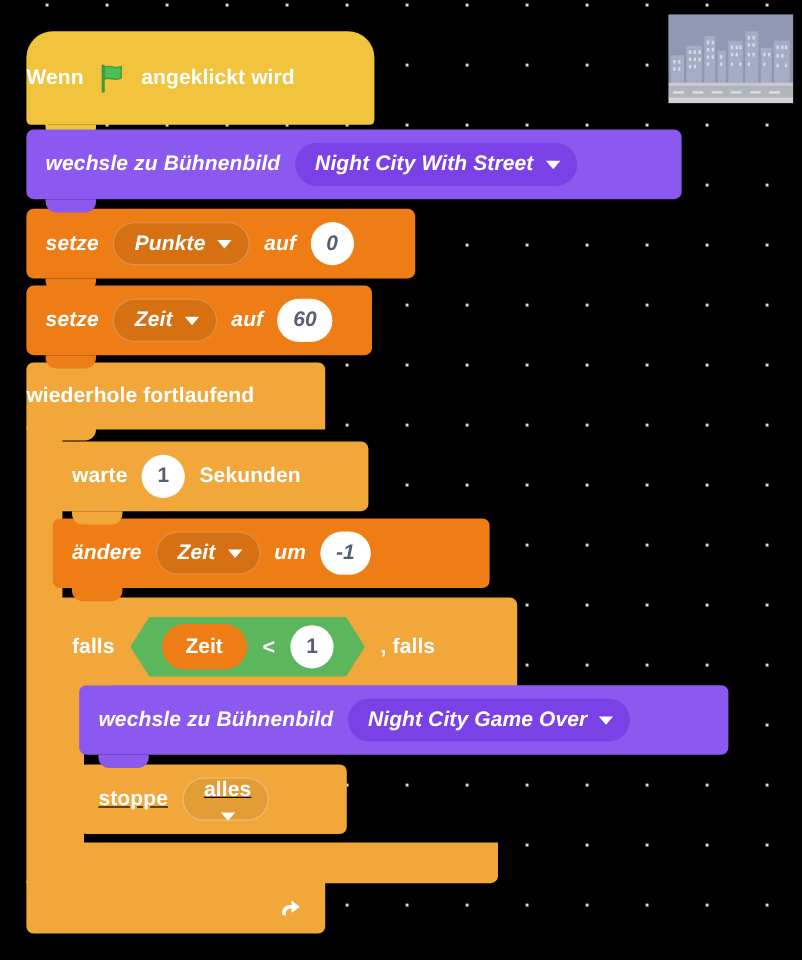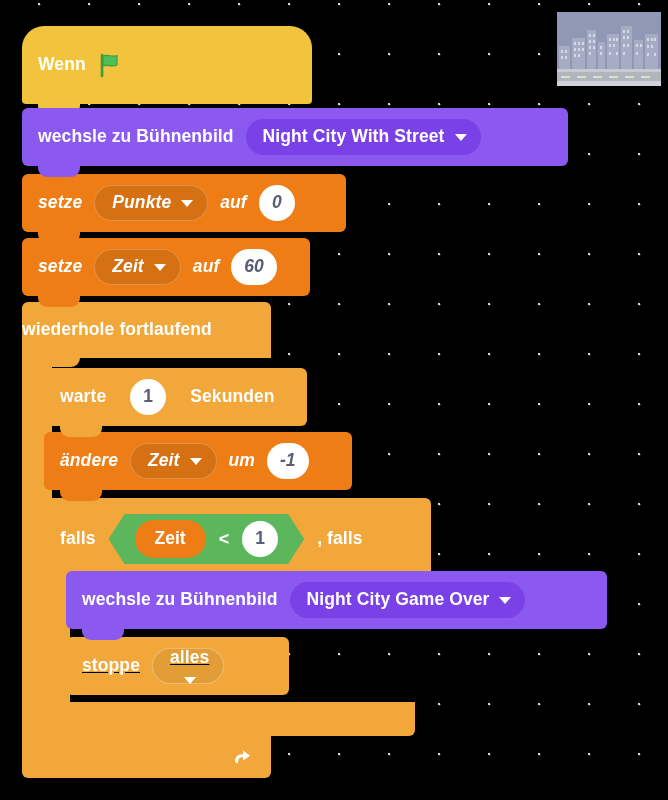--- a/index.html
+++ b/index.html
@@ -56,36 +56,37 @@
     align-items: center;
     box-sizing: border-box;
   }
 
   
   #blk-hat {
     left: 22px; top: 26px;
     width: 290px; height: 78px;
     background: #f2c33c;
     border-radius: 22px 22px 4px 4px;
-    padding-left: 16px;
+    padding-left: 0;
     gap: 11px;
   }
   #blk-hat::after { 
     content: "";
     position: absolute;
     left: 16px; top: 100%;
     width: 42px; height: 11px;
     background: #f2c33c;
     border-radius: 0 0 9px 9px;
   }
 
   
   .looks {
     background: #8b58f0;
     border-radius: 6px;
+    font-style: italic;
   }
   .looks::after {
     content: "";
     position: absolute;
     left: 16px; top: 100%;
     width: 42px; height: 11px;
     background: #8b58f0;
     border-radius: 0 0 9px 9px;
     z-index: 1;
   }
@@ -102,21 +103,21 @@
     content: "";
     position: absolute;
     left: 16px; top: 100%;
     width: 42px; height: 11px;
     background: #ee7d16;
     border-radius: 0 0 9px 9px;
     z-index: 1;
   }
   #blk-set1 { left: 22px; top: 174px; width: 324px; height: 58px; padding-left: 16px; gap: 12px; }
   #blk-set2 { left: 22px; top: 238px; width: 288px; height: 58px; padding-left: 16px; gap: 12px; }
-  #blk-change { left: 44px; top: 432px; width: 308px; height: 58px; padding-left: 16px; gap: 12px; }
+  #blk-change { left: 44px; top: 432px; width: 364px; height: 58px; padding-left: 16px; gap: 12px; }
   #forever-top {
     position: absolute;
     left: 22px; top: 302px;
     width: 249px; height: 56px;
     background: #f2a73b;
     border-radius: 6px 6px 0 0;
     display: flex; align-items: center;
   }
   #forever-arm {
     position: absolute;
@@ -145,21 +146,21 @@
     width: 22px; height: 22px;
   }
 
   
   #blk-wait {
     left: 44px; top: 368px;
     width: 263px; height: 58px;
     background: #f2a73b;
     border-radius: 6px;
     padding-left: 16px;
-    gap: 24px;
+    gap: 12px;
   }
   #blk-wait::after {
     content: "";
     position: absolute;
     left: 16px; top: 100%;
     width: 42px; height: 11px;
     background: #f2a73b;
     border-radius: 0 0 9px 9px;
     z-index: 1;
   }
@@ -356,20 +357,21 @@
       <rect x="0" y="0" width="104" height="74" fill="#ffffff" opacity="0.22"></rect>
     </svg>
   </div>
 
   <div id="blk-hat" class="block">
     <span class="btxt">Wenn</span>
     <svg class="flag-icon" viewBox="0 0 26 26">
       <path d="M5 3 L5 24" stroke="#45993d" stroke-width="2.6" stroke-linecap="round" fill="none"></path>
       <path d="M6 4 C10 1.5, 15 6, 20 3.5 L20 13 C15 16, 10 11.5, 6 14 Z" fill="#4cbf56" stroke="#45993d" stroke-width="1.2" stroke-linejoin="round"></path>
     </svg>
+    <span class="btxt">angeklickt wird</span>
   </div>
 
   <div id="blk-looks1" class="block looks">
     <span class="btxt">wechsle zu Bühnenbild</span>
     <span class="dropdown dd-looks">
       <span class="btxt">Night City With Street</span>
       <span class="caret"></span>
     </span>
   </div>
 

